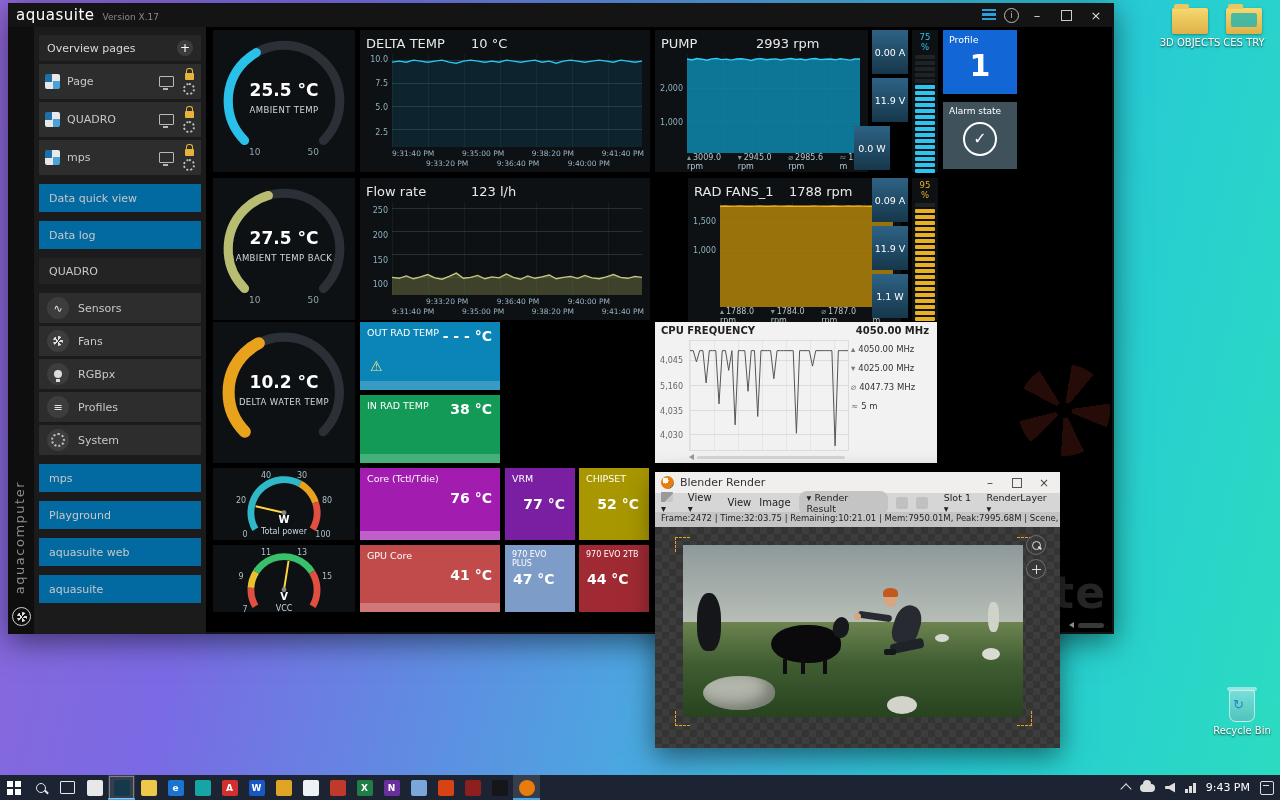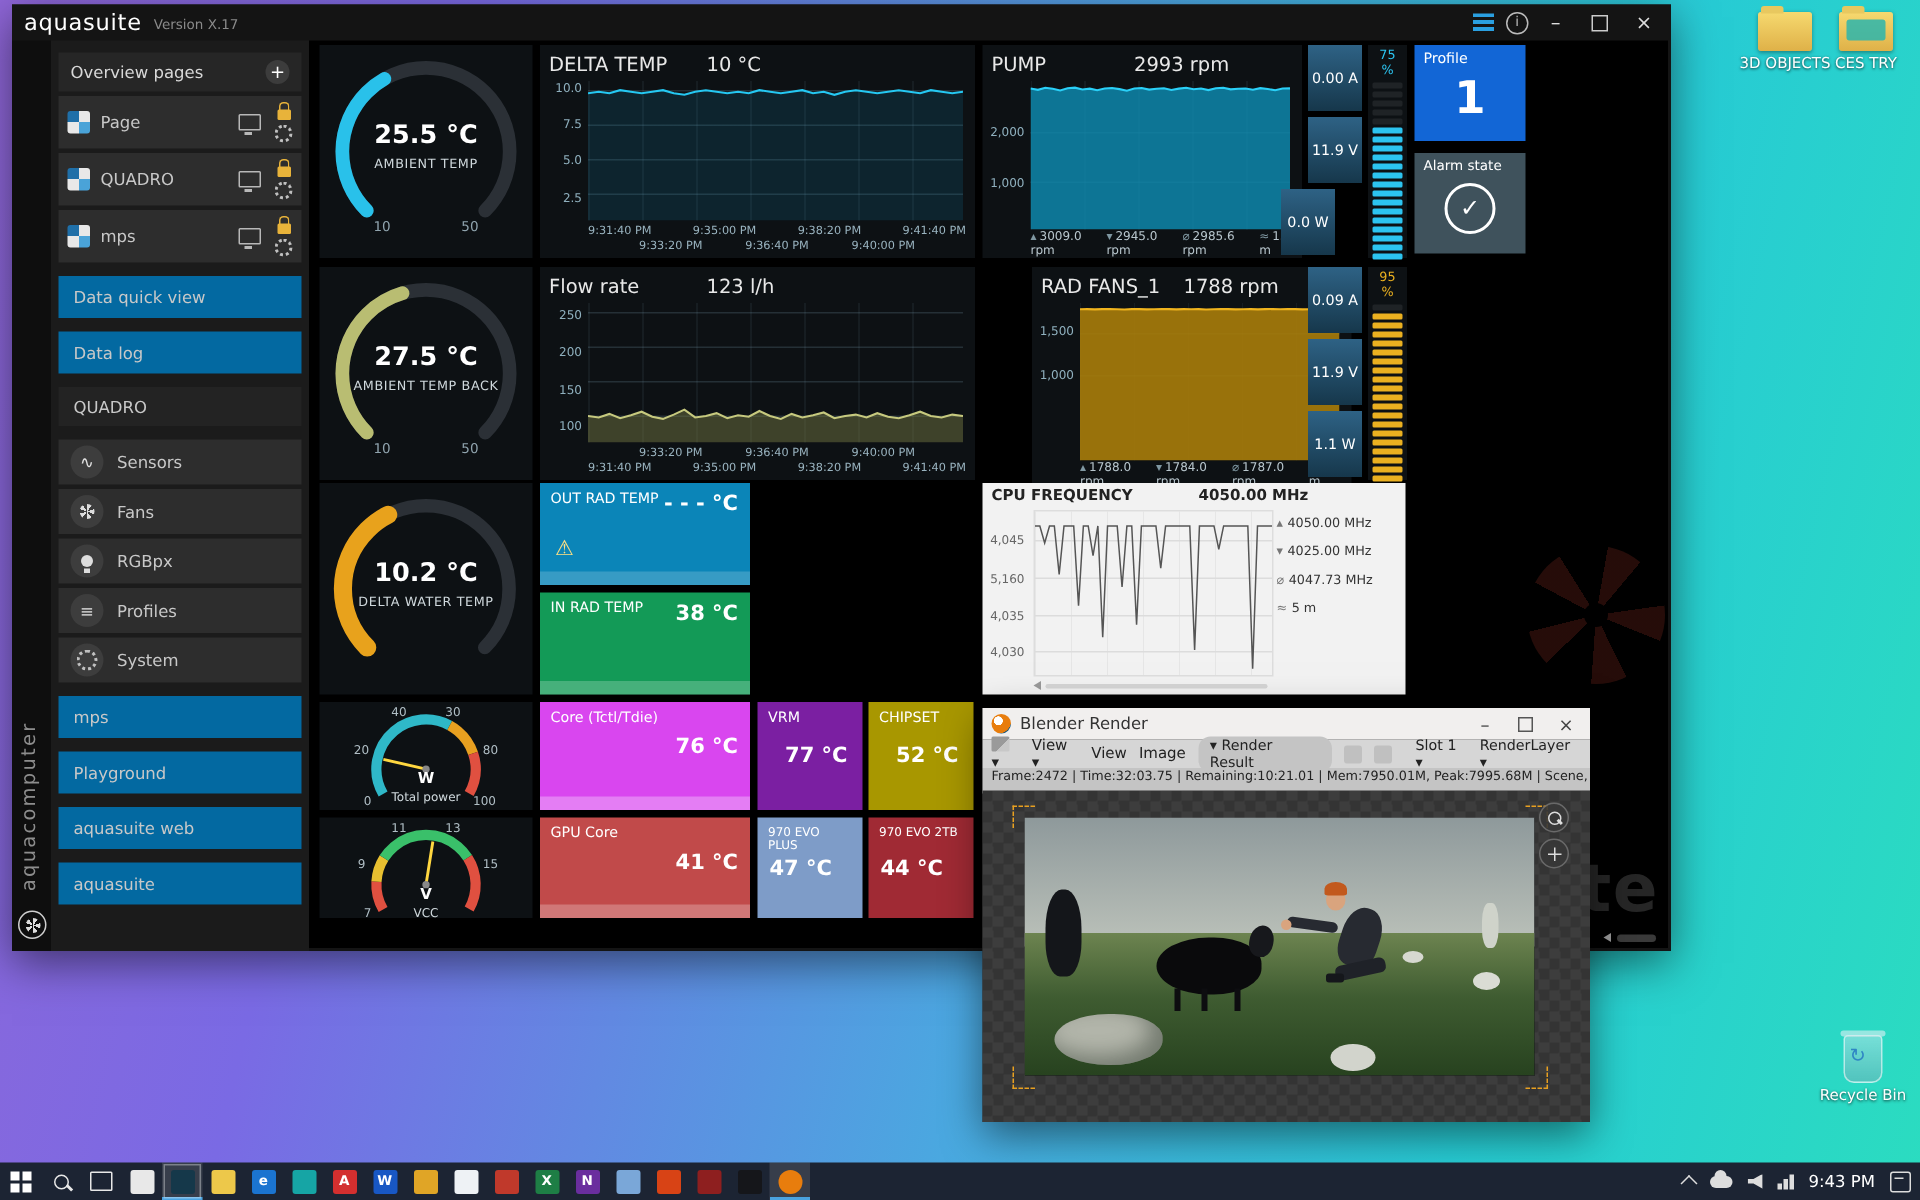--- a/index.html
+++ b/index.html
@@ -93,21 +93,21 @@
   .alarm .al{font-size:9px;padding:4px 0 0 6px;}
   .acirc{position:absolute;left:50%;top:55%;transform:translate(-50%,-50%);width:30px;height:30px;border:2.5px solid #fff;border-radius:50%;display:flex;align-items:center;justify-content:center;font-size:16px;}
   
   .stile{position:absolute;color:#fff;padding:5px 7px;box-sizing:border-box;}
   .stile .tl{font-size:9.5px;}
   .stile .tv{position:absolute;right:8px;top:22px;font-size:14px;font-weight:bold;}
   .stile .band{position:absolute;left:0;right:0;bottom:0;height:9px;background:rgba(255,255,255,.30);}
   .warn{position:absolute;left:10px;bottom:16px;color:#ffe082;font-size:14px;}
   
   .cpu-tile{position:absolute;left:449px;top:295px;width:282px;height:141px;background:#f2f2f2;color:#222;}
-  .cpu-head{display:flex;justify-content:flex-start;font-size:10px;font-weight:bold;padding:3px 8px 1px 6px;gap:44px;}
+  .cpu-head{display:flex;justify-content:space-between;font-size:10px;font-weight:bold;padding:3px 8px 1px 6px;gap:44px;}
   .cpu-plot{position:absolute;left:34px;top:18px;right:88px;bottom:12px;background-image:linear-gradient(#dcdcdc,#dcdcdc),linear-gradient(#dcdcdc,#dcdcdc),linear-gradient(#dcdcdc,#dcdcdc),linear-gradient(#dcdcdc,#dcdcdc),repeating-linear-gradient(90deg,#e6e6e6 0 1px,transparent 1px 24px);background-size:100% 1px,100% 1px,100% 1px,100% 1px,100% 100%;background-position:0 18%,0 41%,0 64%,0 86%,0 0;background-repeat:no-repeat;border:1px solid #ddd;}
   .cpu-plot svg{position:absolute;inset:0;width:100%;height:100%;}
   .cpu-yticks{position:absolute;left:0;top:18px;bottom:12px;width:32px;}
   .cpu-yticks span{position:absolute;right:4px;transform:translateY(-50%);font-size:8px;color:#666;}
   .cpu-stats{position:absolute;right:2px;top:22px;width:84px;display:flex;flex-direction:column;gap:9px;font-size:8.5px;color:#333;}
   .cpu-stats i{font-style:normal;color:#777;margin-right:3px;}
   .cpu-scroll{position:absolute;left:34px;right:92px;bottom:3px;height:6px;display:flex;align-items:center;gap:3px;}
   .tri-l{width:0;height:0;border-top:3px solid transparent;border-bottom:3px solid transparent;border-right:5px solid #999;}
   .cpu-track{flex:1;height:3px;background:#d5d5d5;border-radius:2px;}
   
@@ -578,21 +578,21 @@
           <span class="sp-tick" style="left:32px;top:66px;">0</span>
           <span class="sp-tick" style="left:28px;top:32px;text-align:right;">20</span>
           <span class="sp-tick" style="left:53px;top:7px;">40</span>
           <span class="sp-tick" style="left:89px;top:7px;">30</span>
           <span class="sp-tick" style="left:114px;top:32px;">80</span>
           <span class="sp-tick" style="left:110px;top:66px;">100</span>
           <span class="sp-unit">W</span>
           <span class="sp-label">Total power</span>
         </div>
 
-        <div class="stile" style="left:154px;top:441px;width:140px;height:72px;background:#d946ef;">
+        <div class="stile" style="left:154px;top:441px;width:140px;height:72px;background:#a21caf;">
           <div class="tl">Core (Tctl/Tdie)</div>
           <div class="tv">76 °C</div>
           <div class="band"></div>
         </div>
         <div class="stile" style="left:299px;top:441px;width:70px;height:72px;background:#7b1fa2;">
           <div class="tl">VRM</div>
           <div class="tv" style="right:10px;top:28px;">77 °C</div>
         </div>
         <div class="stile" style="left:373px;top:441px;width:70px;height:72px;background:#a89700;">
           <div class="tl">CHIPSET</div>

